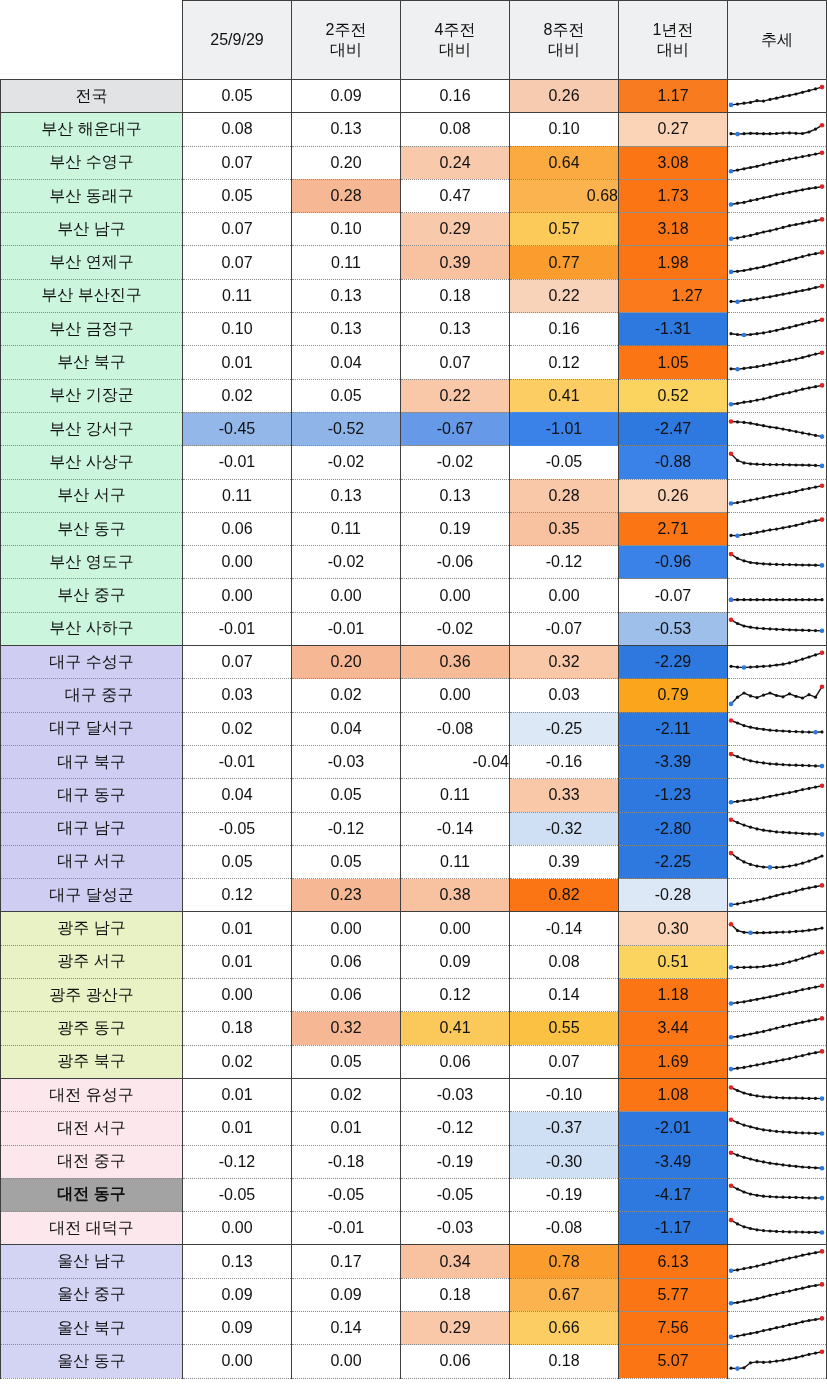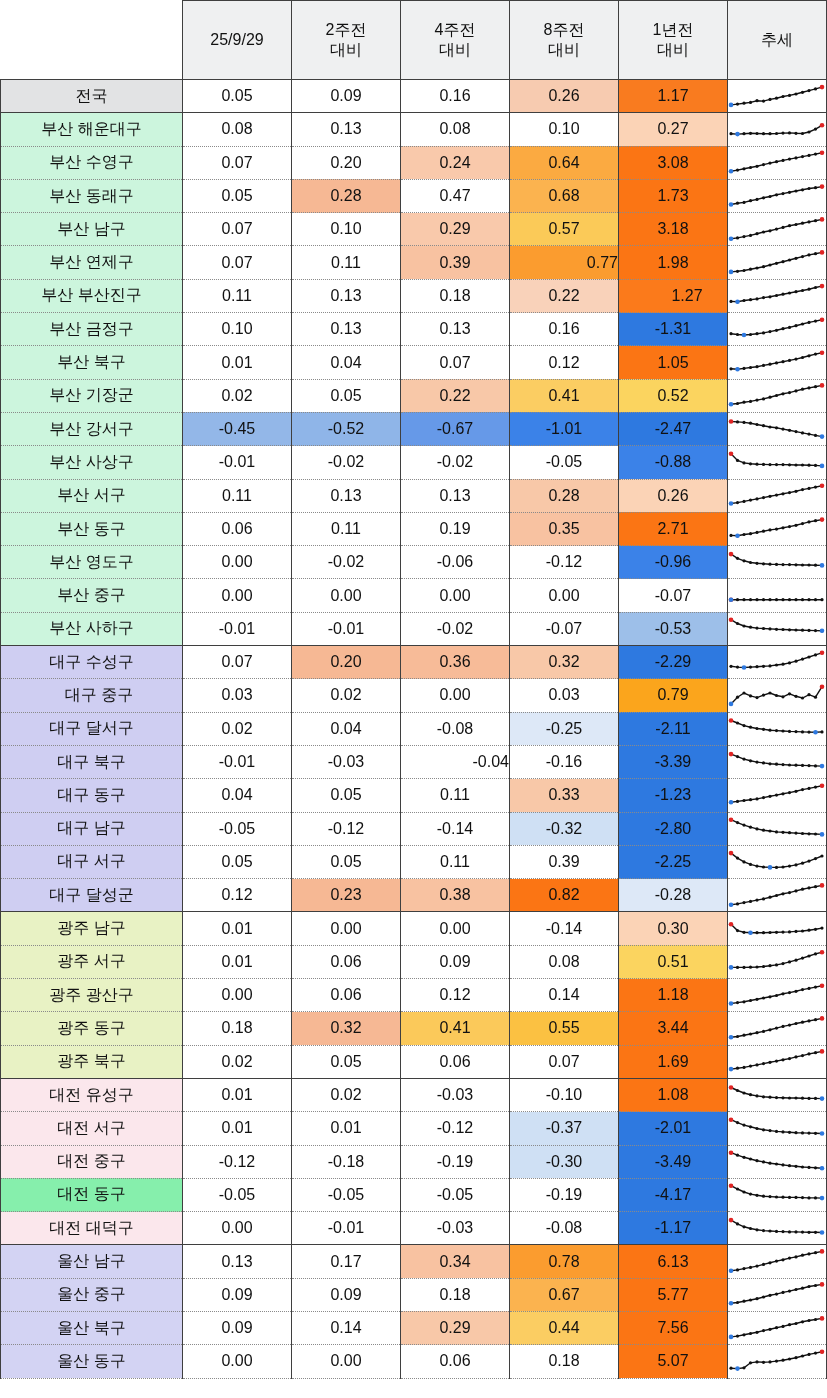--- a/index.html
+++ b/index.html
@@ -233,21 +233,21 @@
               <circle cx="94.0" cy="5.8" r="2.3" fill="#e02424"></circle>
               <circle cx="3.0" cy="24.3" r="2.3" fill="#2e79e0"></circle>
             </svg>
           </td>
         </tr>
         <tr class="datarow">
           <td class="rowlabel" style="background: rgb(204, 245, 221);">부산 동래구</td>
           <td class="val" style="background: rgb(255, 255, 255);">0.05</td>
           <td class="val" style="background: rgb(246, 184, 148);">0.28</td>
           <td class="val" style="background: rgb(255, 255, 255);">0.47</td>
-          <td class="val" style="background: rgb(251, 179, 79);">0.68</td>
+          <td class="val" style="background: rgb(251, 179, 79); text-align: right;">0.68</td>
           <td class="val" style="background: rgb(251, 117, 20);">1.73</td>
           <td class="trend">
             <svg width="97" height="31" viewBox="0 0 97 31">
               <path d="M3.0,23.5L9.5,22.2L16.0,21.4L22.5,19.7L29.0,18.4L35.5,16.8L42.0,15.5L48.5,13.8L55.0,12.6L61.5,11.3L68.0,10.0L74.5,8.8L81.0,7.5L87.5,6.7L94.0,5.6" fill="none" stroke="#111" stroke-width="1.4"></path>
               <circle cx="3.0" cy="23.5" r="1.6" fill="#111"></circle>
               <circle cx="9.5" cy="22.2" r="1.6" fill="#111"></circle>
               <circle cx="16.0" cy="21.4" r="1.6" fill="#111"></circle>
               <circle cx="22.5" cy="19.7" r="1.6" fill="#111"></circle>
               <circle cx="29.0" cy="18.4" r="1.6" fill="#111"></circle>
               <circle cx="35.5" cy="16.8" r="1.6" fill="#111"></circle>
@@ -293,21 +293,21 @@
               <circle cx="94.0" cy="5.4" r="2.3" fill="#e02424"></circle>
               <circle cx="3.0" cy="24.7" r="2.3" fill="#2e79e0"></circle>
             </svg>
           </td>
         </tr>
         <tr class="datarow">
           <td class="rowlabel" style="background: rgb(204, 245, 221);">부산 연제구</td>
           <td class="val" style="background: rgb(255, 255, 255);">0.07</td>
           <td class="val" style="background: rgb(255, 255, 255);">0.11</td>
           <td class="val" style="background: rgb(248, 194, 161);">0.39</td>
-          <td class="val" style="background: rgb(251, 156, 47); text-align: right;">0.77</td>
+          <td class="val" style="background: rgb(251, 156, 47);">0.77</td>
           <td class="val" style="background: rgb(251, 117, 20);">1.98</td>
           <td class="trend">
             <svg width="97" height="31" viewBox="0 0 97 31">
               <path d="M3.0,24.9L9.5,24.3L16.0,23.5L22.5,22.2L29.0,21.0L35.5,19.7L42.0,18.0L48.5,16.3L55.0,14.7L61.5,13.0L68.0,11.3L74.5,9.6L81.0,7.9L87.5,6.7L94.0,5.4" fill="none" stroke="#111" stroke-width="1.4"></path>
               <circle cx="3.0" cy="24.9" r="1.6" fill="#111"></circle>
               <circle cx="9.5" cy="24.3" r="1.6" fill="#111"></circle>
               <circle cx="16.0" cy="23.5" r="1.6" fill="#111"></circle>
               <circle cx="22.5" cy="22.2" r="1.6" fill="#111"></circle>
               <circle cx="29.0" cy="21.0" r="1.6" fill="#111"></circle>
               <circle cx="35.5" cy="19.7" r="1.6" fill="#111"></circle>
@@ -1129,21 +1129,21 @@
               <circle cx="74.5" cy="21.0" r="1.6" fill="#111"></circle>
               <circle cx="81.0" cy="21.4" r="1.6" fill="#111"></circle>
               <circle cx="87.5" cy="21.8" r="1.6" fill="#111"></circle>
               <circle cx="94.0" cy="22.2" r="1.6" fill="#111"></circle>
               <circle cx="3.0" cy="6.7" r="2.3" fill="#e02424"></circle>
               <circle cx="94.0" cy="22.2" r="2.3" fill="#2e79e0"></circle>
             </svg>
           </td>
         </tr>
         <tr class="datarow">
-          <td class="rowlabel" style="background: #86efac;">대전 동구</td>
+          <td class="rowlabel" style="background: #a3a3a3; font-weight: bold;">대전 동구</td>
           <td class="val" style="background: rgb(255, 255, 255);">-0.05</td>
           <td class="val" style="background: rgb(255, 255, 255);">-0.05</td>
           <td class="val" style="background: rgb(255, 255, 255);">-0.05</td>
           <td class="val" style="background: rgb(255, 255, 255);">-0.19</td>
           <td class="val" style="background: rgb(46, 121, 224);">-4.17</td>
           <td class="trend">
             <svg width="97" height="31" viewBox="0 0 97 31">
               <path d="M3.0,6.7L9.5,10.0L16.0,13.0L22.5,15.1L29.0,16.3L35.5,17.2L42.0,17.6L48.5,18.0L55.0,18.2L61.5,18.4L68.0,18.4L74.5,18.6L81.0,18.9L87.5,18.9L94.0,19.1" fill="none" stroke="#111" stroke-width="1.4"></path>
               <circle cx="3.0" cy="6.7" r="1.6" fill="#111"></circle>
               <circle cx="9.5" cy="10.0" r="1.6" fill="#111"></circle>
@@ -1253,21 +1253,21 @@
               <circle cx="94.0" cy="5.4" r="2.3" fill="#e02424"></circle>
               <circle cx="3.0" cy="24.3" r="2.3" fill="#2e79e0"></circle>
             </svg>
           </td>
         </tr>
         <tr class="datarow">
           <td class="rowlabel" style="background: rgb(211, 211, 243);">울산 북구</td>
           <td class="val" style="background: rgb(255, 255, 255);">0.09</td>
           <td class="val" style="background: rgb(255, 255, 255);">0.14</td>
           <td class="val" style="background: rgb(248, 200, 168);">0.29</td>
-          <td class="val" style="background: rgb(251, 205, 98);">0.44</td>
+          <td class="val" style="background: rgb(251, 205, 98);">0.66</td>
           <td class="val" style="background: rgb(251, 117, 20);">7.56</td>
           <td class="trend">
             <svg width="97" height="31" viewBox="0 0 97 31">
               <path d="M3.0,23.9L9.5,23.1L16.0,21.8L22.5,20.5L29.0,19.3L35.5,17.6L42.0,16.3L48.5,14.7L55.0,13.4L61.5,11.7L68.0,10.5L74.5,8.8L81.0,7.5L87.5,6.5L94.0,5.4" fill="none" stroke="#111" stroke-width="1.4"></path>
               <circle cx="3.0" cy="23.9" r="1.6" fill="#111"></circle>
               <circle cx="9.5" cy="23.1" r="1.6" fill="#111"></circle>
               <circle cx="16.0" cy="21.8" r="1.6" fill="#111"></circle>
               <circle cx="22.5" cy="20.5" r="1.6" fill="#111"></circle>
               <circle cx="29.0" cy="19.3" r="1.6" fill="#111"></circle>
               <circle cx="35.5" cy="17.6" r="1.6" fill="#111"></circle>

